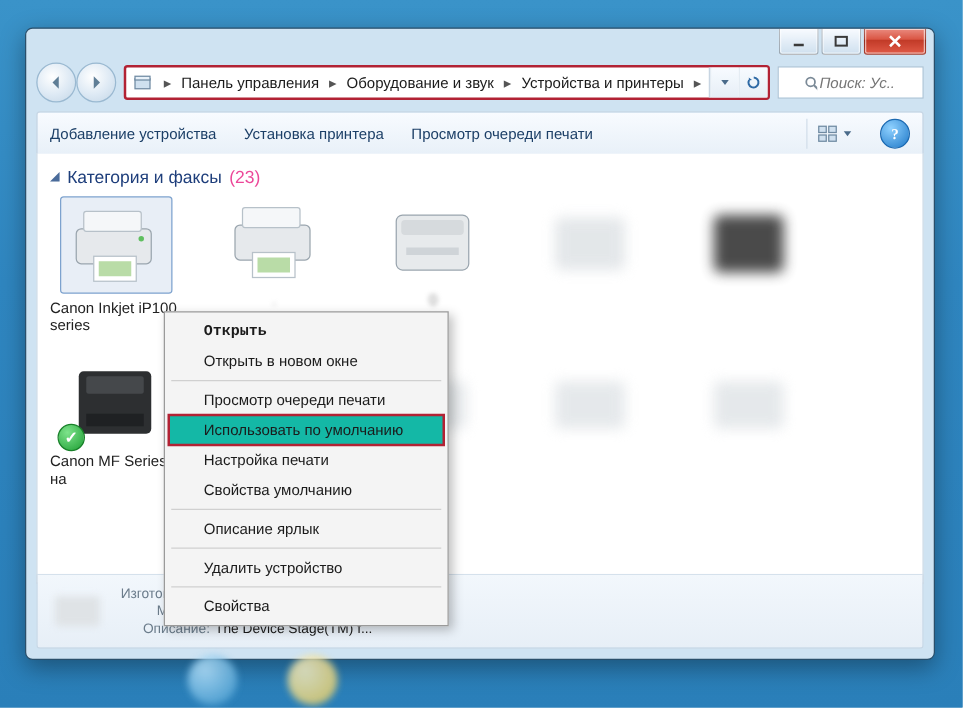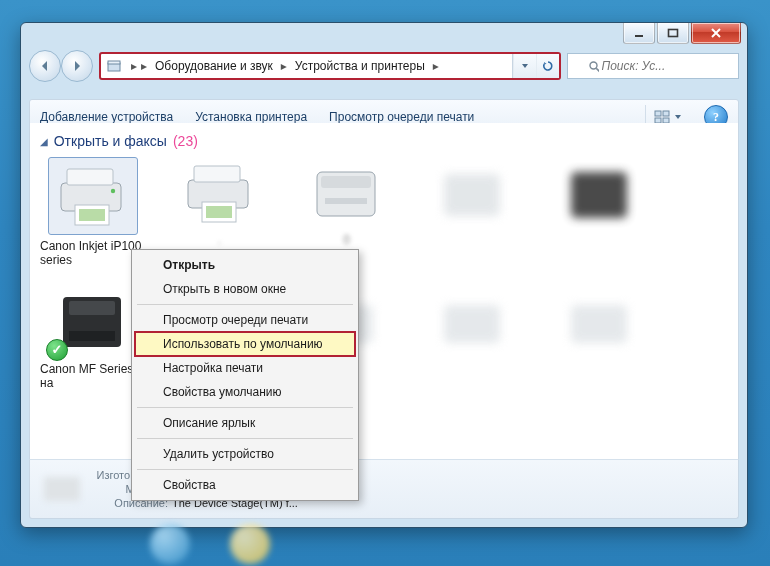--- a/index.html
+++ b/index.html
@@ -142,21 +142,21 @@
     font-size:12px;
     font-style: italic;
     color:#7b8a97;
   }
 
   
   .toolbar {
     position:absolute;
     left:8px;
     right:8px;
-    top:76px;
+    top:66px;
     height:34px;
     background: linear-gradient(#f8fbff, #e8f0f8);
     border:1px solid #c8d7e5;
     border-radius: 3px 3px 0 0;
     display:flex;
     align-items:center;
     padding: 0 10px;
     gap: 22px;
     color:#1c3f67;
   }
@@ -269,30 +269,30 @@
     box-shadow: 3px 3px 8px rgba(0,0,0,.25);
     padding: 3px;
     font-size: 12px;
     z-index: 50;
   }
   .context-menu .mi {
     padding: 5px 14px 5px 28px;
     color:#1b1b1b;
     white-space:nowrap;
   }
-  .context-menu .mi.bold { font-weight:600; }
+  .context-menu .mi.bold { font-weight:600;font-family:Liberation Mono, monospace; }
   .context-menu .sep {
     height:1px;
     background:#d0d0d0;
     margin: 3px 2px;
   }
   .context-menu .mi.highlight {
     outline: 2px solid #b22234;
     outline-offset: -1px;
-    background: #fef9c3;
+    background: #14b8a6;
   }
 
   
   .details-pane {
     position:absolute;
     left:8px;
     right:8px;
     bottom:8px;
     height:50px;
     background: linear-gradient(#f2f7fc,#e7eff7);
@@ -376,20 +376,21 @@
 
     <div class="address-box-wrap">
       <div class="address-inner">
         <span class="crumb" style="padding-left:2px;">
           <svg width="16" height="14">
               <rect x="1" y="4" width="12" height="8" fill="#cfe0ef" stroke="#6f8aa2"></rect>
               <rect x="1" y="2" width="12" height="3" fill="#e8f1f9" stroke="#6f8aa2"></rect>
             </svg>
         </span>
         <span class="crumb-sep">▸</span>
+        <span class="crumb">Панель управления</span>
         <span class="crumb-sep">▸</span>
         <span class="crumb">Оборудование и звук</span>
         <span class="crumb-sep">▸</span>
         <span class="crumb">Устройства и принтеры</span>
         <span class="crumb-sep">▸</span>
       </div>
       <div class="addr-buttons">
         <div class="addr-small-btn">
           <svg width="8" height="8">
               <path d="M1 2 L4 6 L7 2" fill="#4a6b8a"></path>
@@ -428,21 +429,21 @@
       <svg width="8" height="8" style="margin-left:2px">
           <path d="M1 2 L4 6 L7 2" fill="#4a6b8a"></path>
         </svg>
     </span>
     <span class="help-btn">?</span>
   </div>
 
   <div class="content">
     <div class="group-header">
       <span class="tri">◢</span>
-      <span>Открыть и факсы</span>
+      <span>Категория и факсы</span>
       <span style="color:#ec4899;">(23)</span>
     </div>
 
     <div class="device-grid">
 
       <div class="device selected">
         <div class="icon-frame">
           <div class="icon">
             <svg class="printer-svg" viewBox="0 0 80 70">
               <rect x="8" y="22" width="60" height="28" rx="4" fill="#e6e9ec" stroke="#9aa5ae"></rect>

